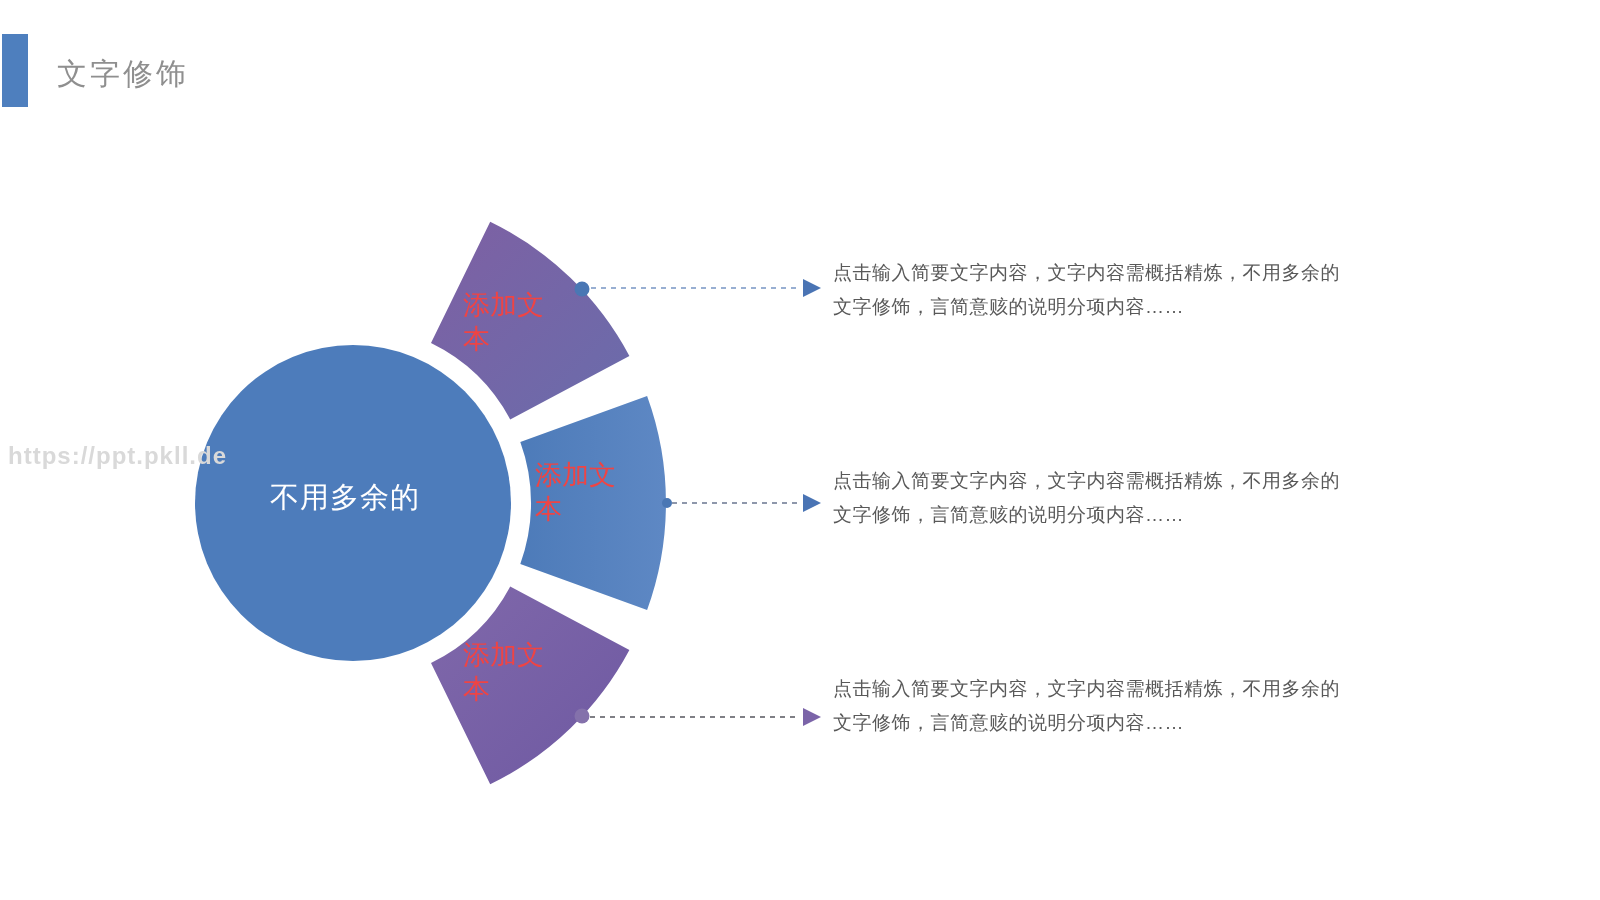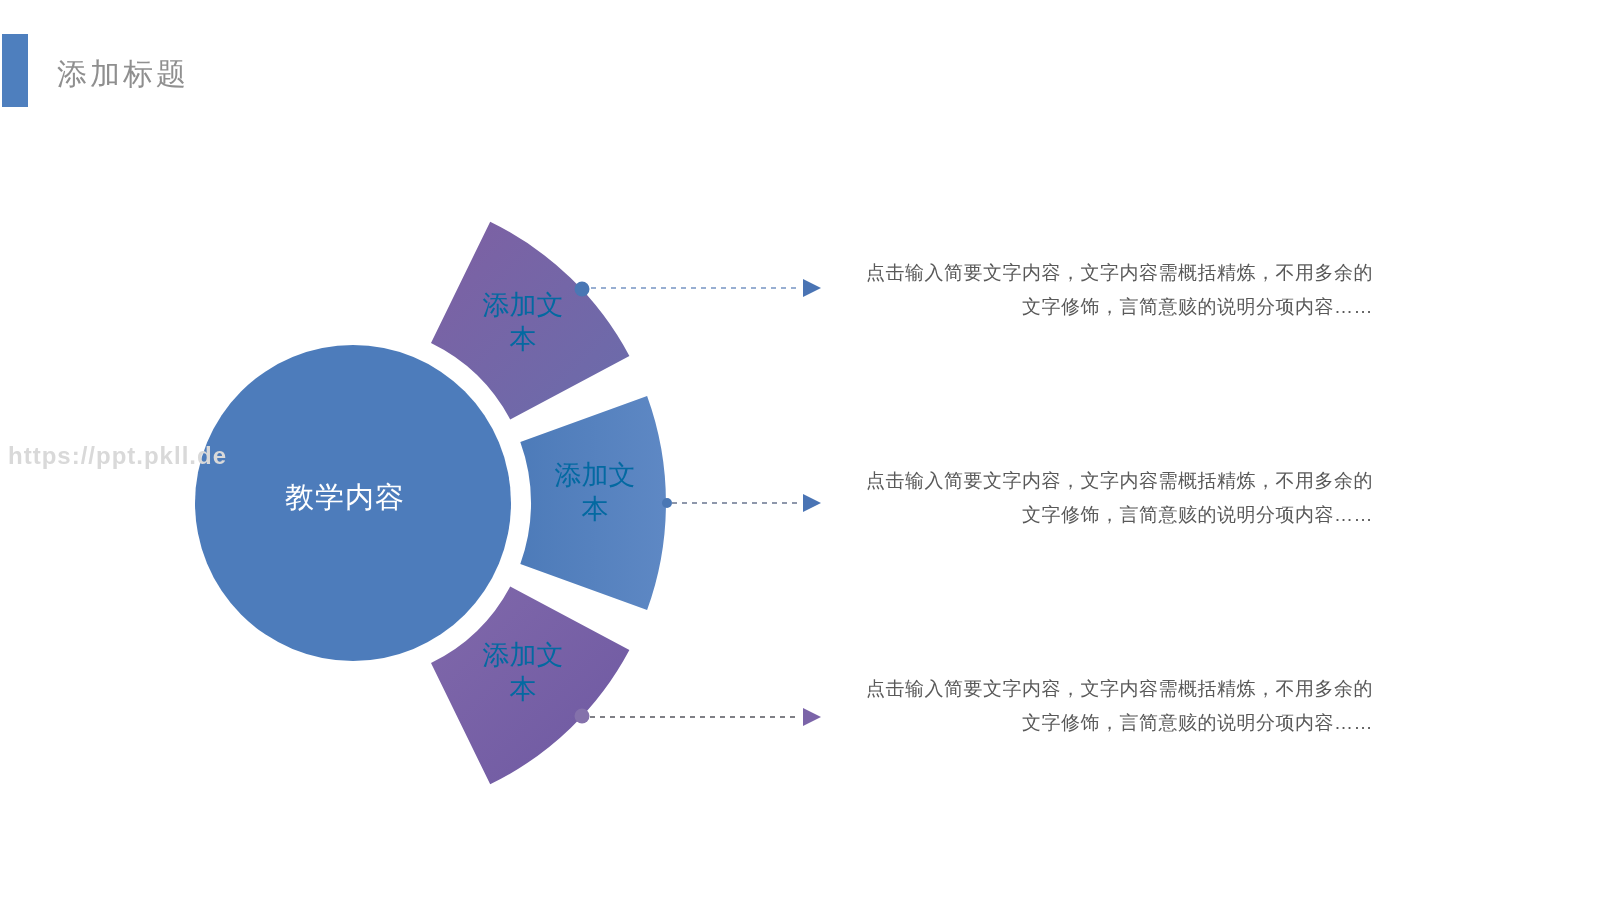--- a/index.html
+++ b/index.html
@@ -9,44 +9,44 @@
 
   .accent-bar { position: absolute; left: 2px; top: 34px; width: 26px; height: 73px; background: #4e7fbe; }
   .slide-title { position: absolute; left: 57px; top: 54px; font-size: 30px; font-weight: 400;
     color: #8f8f8f; letter-spacing: 3px; }
 
   .diagram-svg { position: absolute; left: 0; top: 0; width: 1600px; height: 900px; }
 
   .circle-label { position: absolute; left: 195px; top: 478px; width: 300px; text-align: center;
     color: #ffffff; font-size: 29px; letter-spacing: 1px; }
 
-  .wedge-label { position: absolute; width: 120px; text-align: center; color: #0369a1;
+  .wedge-label { position: absolute; width: 120px; color: #ef4444;
     font-size: 27px; line-height: 34px; }
   .wedge-label span { display: block; }
   .wedge-label-top { left: 463px; top: 288px; }
   .wedge-label-middle { left: 535px; top: 458px; }
   .wedge-label-bottom { left: 463px; top: 638px; }
 
   .desc-block { position: absolute; left: 833px; width: 540px; color: #595959;
     font-size: 19px; line-height: 34px; letter-spacing: 0.5px; }
-  .desc-block span { display: block; text-align: right; }
+  .desc-block span { display: block; }
   .desc-top { top: 256px; }
   .desc-middle { top: 464px; }
   .desc-bottom { top: 672px; }
 
   .watermark { position: absolute; left: 8px; top: 442px; font-size: 24px; font-weight: bold;
     color: #d9d9d9; letter-spacing: 1px; z-index: 5; }
 </style>
 </head>
 <body>
 
 <div class="slide">
 
   <div class="accent-bar"></div>
-  <h1 class="slide-title">添加标题</h1>
+  <h1 class="slide-title">文字修饰</h1>
 
   <svg class="diagram-svg" viewBox="0 0 1600 900" xmlns="http://www.w3.org/2000/svg">
     <defs>
       <linearGradient id="gradTop" x1="0" y1="0" x2="1" y2="1">
         <stop offset="0" stop-color="#7e60a3"></stop>
         <stop offset="1" stop-color="#6a6cab"></stop>
       </linearGradient>
       <linearGradient id="gradMiddle" x1="0" y1="0" x2="1" y2="0">
         <stop offset="0" stop-color="#4d7bb9"></stop>
         <stop offset="1" stop-color="#5e88c4"></stop>
@@ -69,21 +69,21 @@
 
     <line x1="672" y1="503" x2="799" y2="503" stroke-width="1.6" stroke-dasharray="5,5" stroke="#6a7590"></line>
     <circle cx="667" cy="503" r="5" fill="#4a77b4"></circle>
     <polygon points="803,494 821,503 803,512" fill="#4a74b4"></polygon>
 
     <line x1="590" y1="717" x2="799" y2="717" stroke-width="1.6" stroke-dasharray="5,5" stroke="#55555d"></line>
     <circle cx="582" cy="716" r="7.5" fill="#8471ab"></circle>
     <polygon points="803,708 821,717 803,726" fill="#7b64a8"></polygon>
   </svg>
 
-  <div class="circle-label">教学内容</div>
+  <div class="circle-label">不用多余的</div>
 
   <div class="wedge-label wedge-label-top">
     <span>添加文</span>
     <span>本</span>
   </div>
   <div class="wedge-label wedge-label-middle">
     <span>添加文</span>
     <span>本</span>
   </div>
   <div class="wedge-label wedge-label-bottom">

